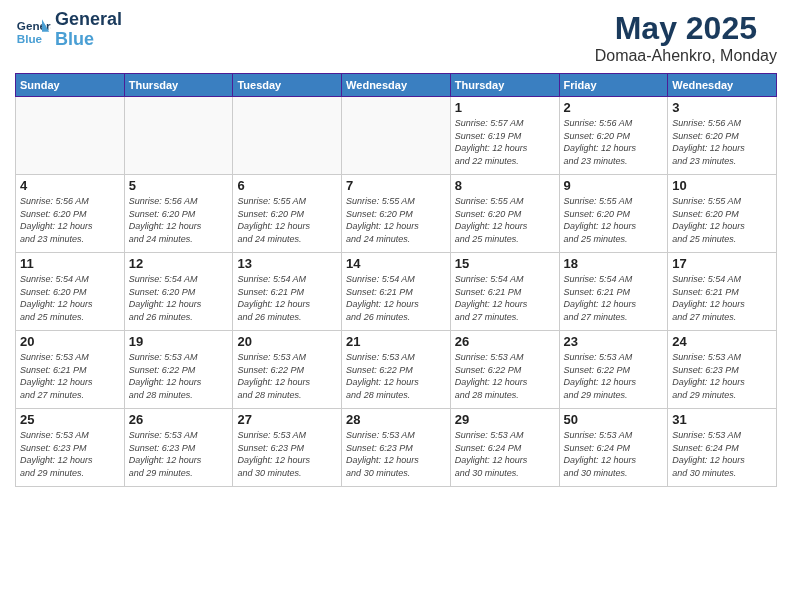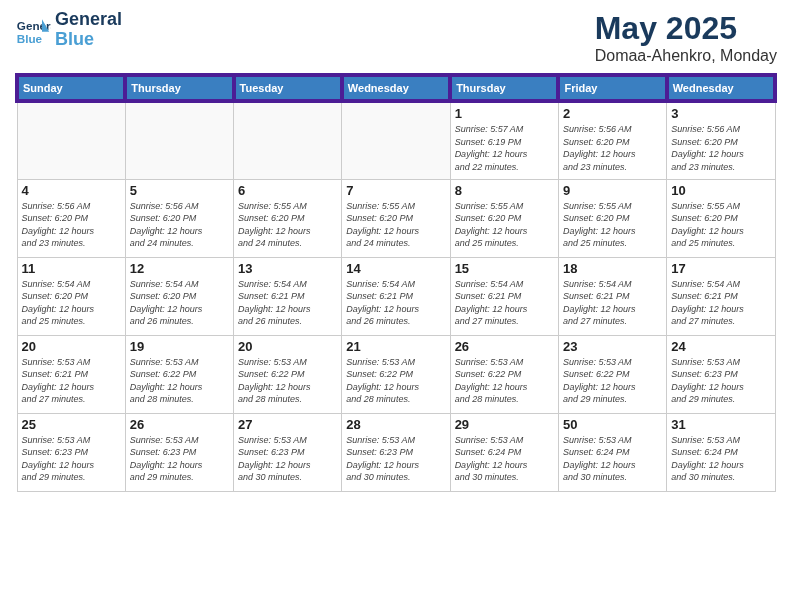--- a/index.html
+++ b/index.html
@@ -32,21 +32,21 @@
     }
     .logo-text span {
       color: #4a9fd4;
     }
     .logo-icon {
       width: 36px;
       height: 36px;
       margin-right: 4px;
     }
     .title-area {
-      text-align: left;
+      text-align: center;
       margin-left: 12px;
     }
     .month-title {
       font-size: 32px;
       font-weight: bold;
       color: #1a3a5c;
     }
     .location {
       font-size: 16px;
       color: #333;
@@ -56,21 +56,21 @@
       border-collapse: collapse;
       font-size: 10px;
     }
     .calendar th {
       background: #3a7fc1;
       color: white;
       text-align: left;
       padding: 5px 4px;
       font-size: 11px;
       font-weight: bold;
-      border: 4px solid #4c1d95;
+      border: 1px solid #4c1d95;
     }
     .calendar td {
       border: 1px solid #ccc;
       vertical-align: top;
       padding: 3px 4px;
       width: calc(100%/7);
       height: 78px;
       color: #333;
       background: #fff;
     }

